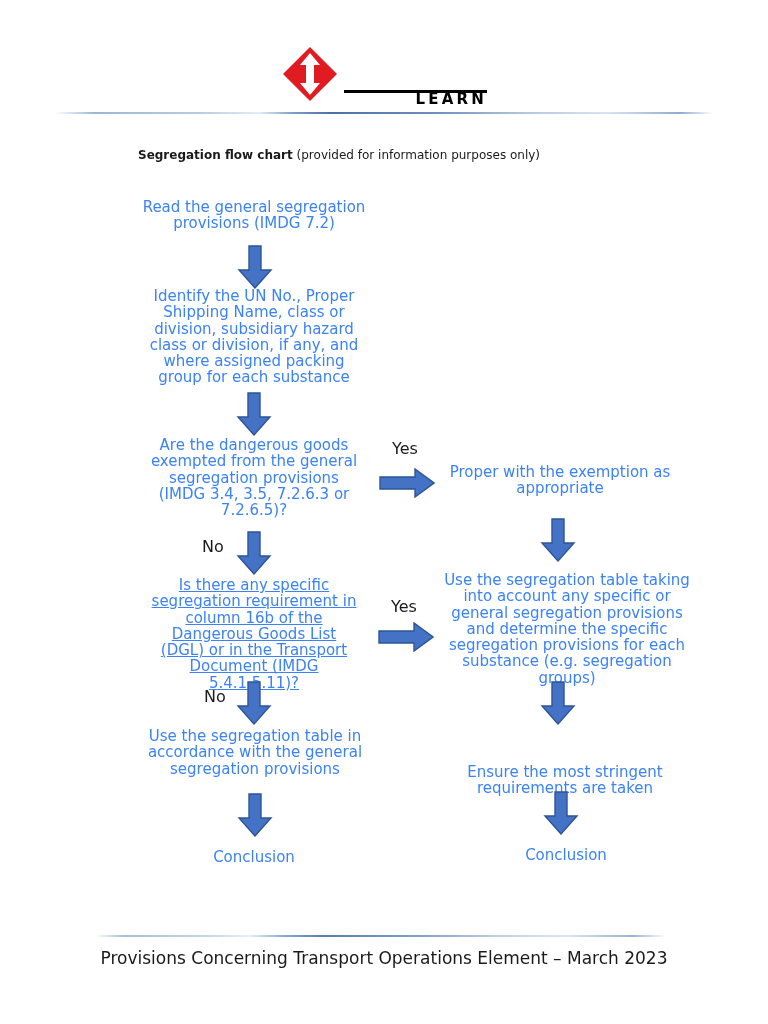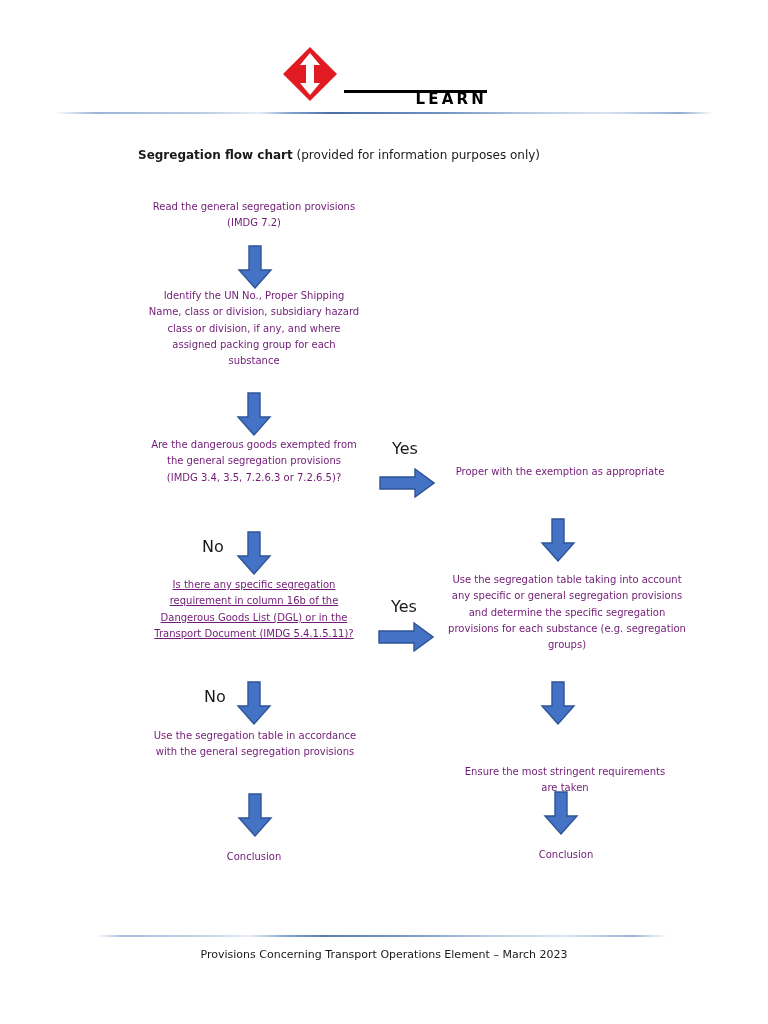--- a/index.html
+++ b/index.html
@@ -88,23 +88,23 @@
     line-height: 20px;
     color: #1a1a1a;
     white-space: nowrap;
   }
   #chart-title .strong { font-weight: 700; }
 
   
   .node {
     position: absolute;
     text-align: center;
-    font-size: 10px;
+    font-size: 15px;
     line-height: 16.3px;
-    color: #701a75;
+    color: #3b82f6;
   }
 
   
   .edge-label {
     position: absolute;
     font-size: 16px;
     line-height: 15px;
     color: #1a1a1a;
   }
 
@@ -123,21 +123,21 @@
         #ffffff 0%, #a8bedd 5%, #c7d6ea 20%, #e7eef7 27%,
         #8aa9d2 33%, #5a7db0 40%, #7e9ec7 56%,
         #bccde4 70%, #dce6f3 82%, #9ab3d6 94%, #ffffff 100%);
   }
   #footer-text {
     position: absolute;
     left: 0;
     top: 948px;
     width: 768px;
     text-align: center;
-    font-size: 11px;
+    font-size: 17px;
     color: #1a1a1a;
   }
 </style>
 </head>
 <body>
 
 <div id="header">
 
   <div id="logo">
 

